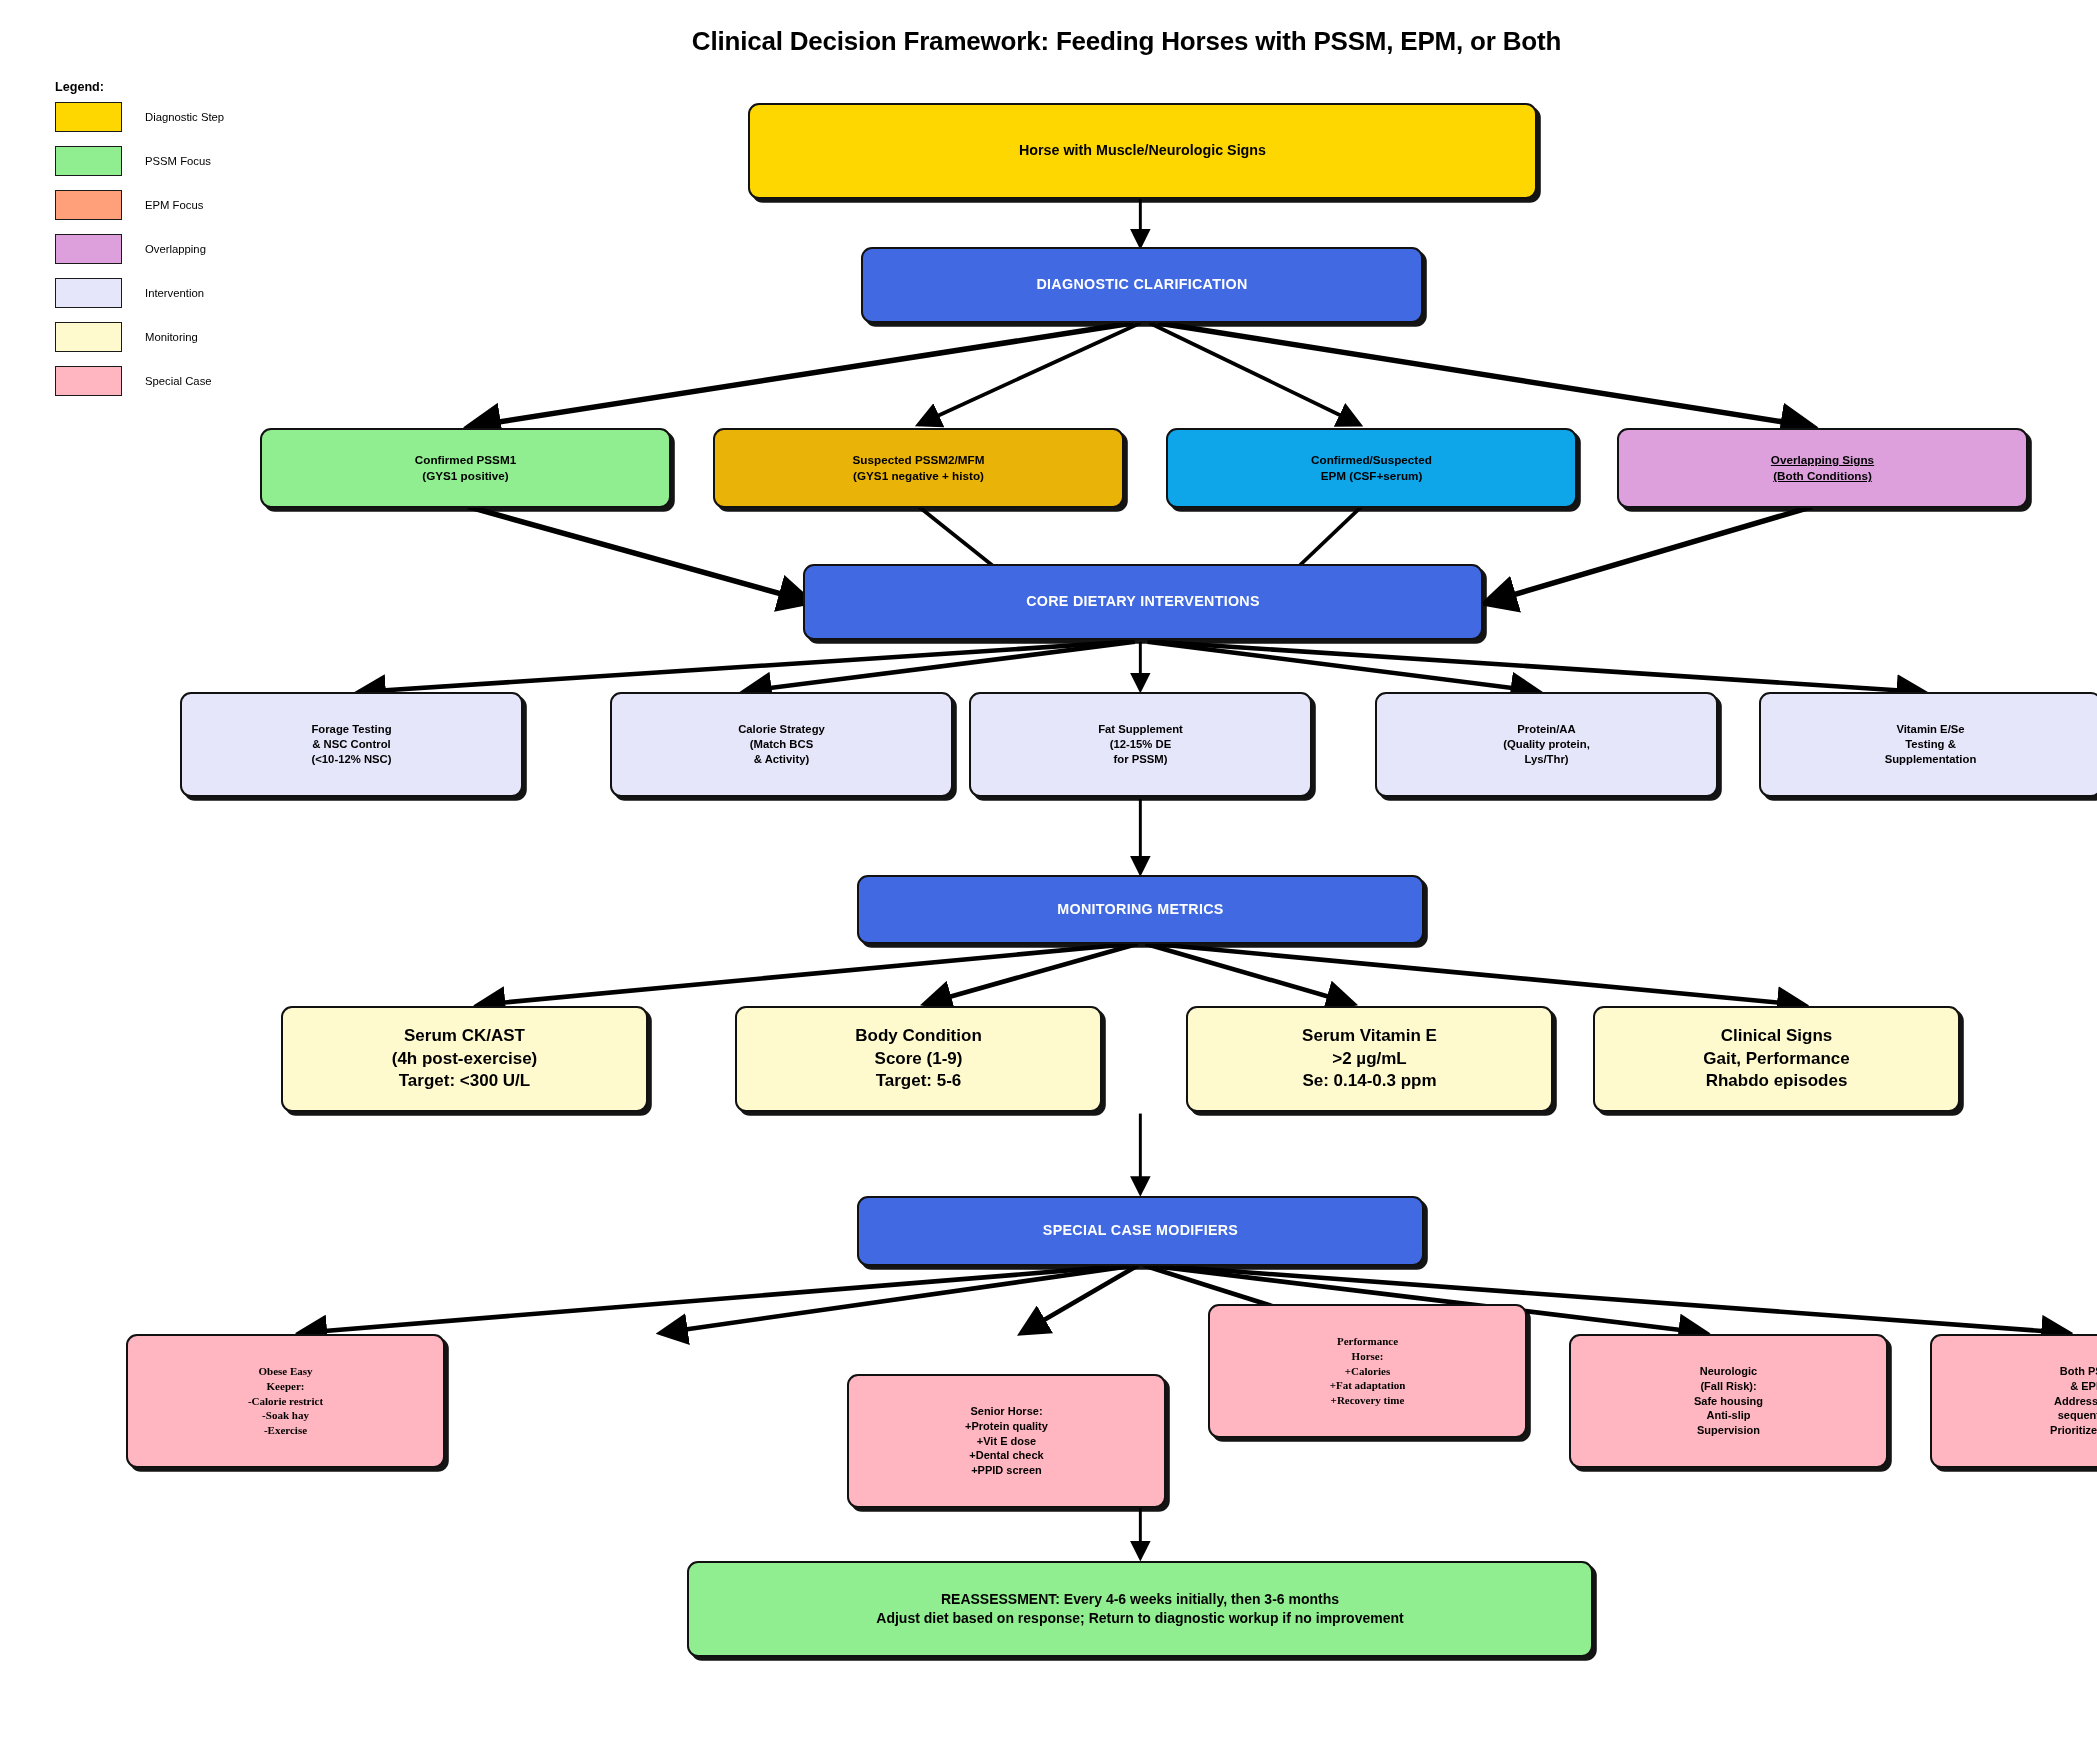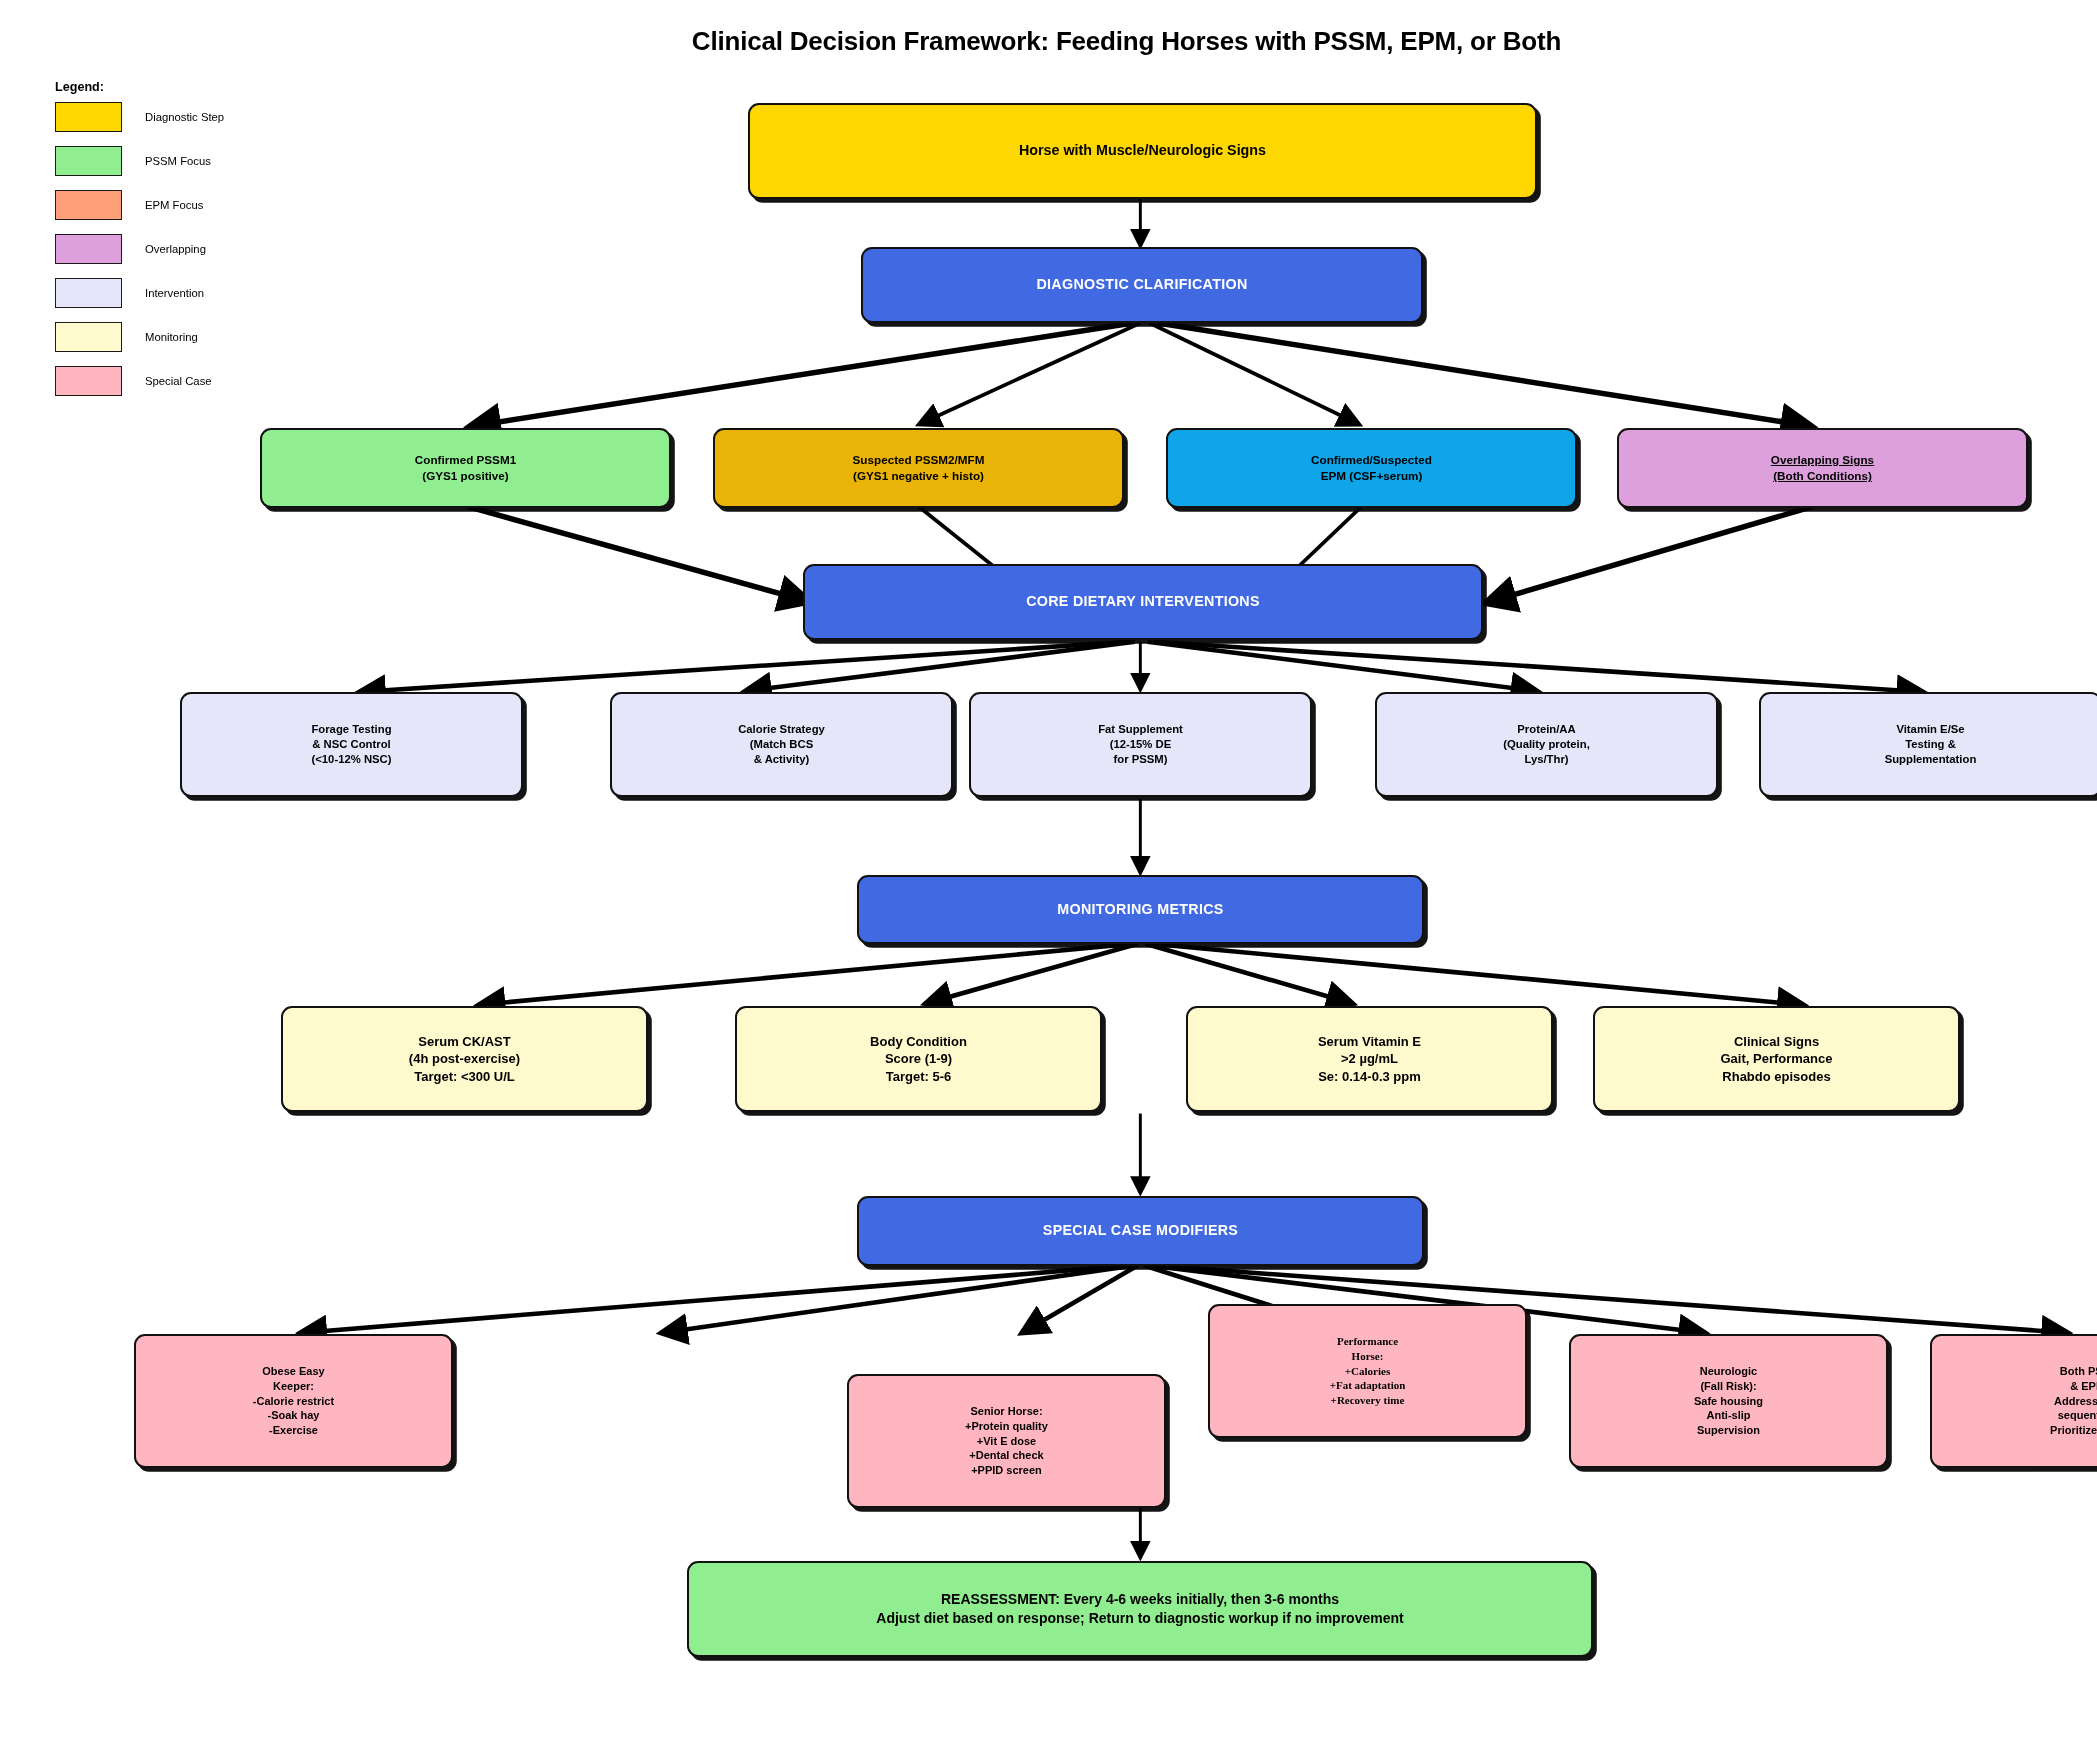--- a/index.html
+++ b/index.html
@@ -81,21 +81,21 @@
   }
   .node .nodetext { width: 100%; white-space: pre-line; }
 
   .n-start   { background: #ffd700; font-size: 14.3px; }
   .n-header  { background: #4169e1; color: #ffffff; font-size: 14.3px; letter-spacing: 0.3px; }
   .n-pssm1   { background: #90ee90; font-size: 11.7px; }
   .n-pssm2   { background: #eab308; font-size: 11.7px; }
   .n-epm     { background: #0ea5e9; font-size: 11.7px; }
   .n-overlap { background: #dda0dd; font-size: 11.7px; text-decoration: underline; }
   .n-interv  { background: #e6e6fa; font-size: 11.3px; }
-  .n-monitor { background: #fffacd; font-size: 13px; }
+  .n-monitor { background: #fffacd; font-size: 17px; }
   .n-special { background: #ffb6c1; font-size: 11px; }
   .n-final   { background: #90ee90; font-size: 14px; }
 </style>
 </head>
 <body>
 
 <div id="canvas">
 
   <svg id="edges" viewBox="0 0 5370 4170" xmlns="http://www.w3.org/2000/svg">
     <defs>
@@ -258,21 +258,21 @@
   <div class="node n-monitor" style="left:1593px; top:1006px; width:367px; height:106px;">
     <span class="nodetext">Clinical Signs
 Gait, Performance
 Rhabdo episodes</span>
   </div>
 
   <div class="node n-header" style="left:857px; top:1196px; width:567px; height:70px;">
     <span class="nodetext">SPECIAL CASE MODIFIERS</span>
   </div>
 
-  <div class="node n-special" style="left:134px; top:1334px; width:319px; height:134px;">
+  <div class="node n-special" style="left:126px; top:1334px; width:319px; height:134px;font-family:Liberation Serif, serif;">
     <span class="nodetext">Obese Easy
 Keeper:
 -Calorie restrict
 -Soak hay
 -Exercise</span>
   </div>
   <div class="node n-special" style="left:847px; top:1334px; width:319px; height:134px;margin-top:40px;">
     <span class="nodetext">Senior Horse:
 +Protein quality
 +Vit E dose

